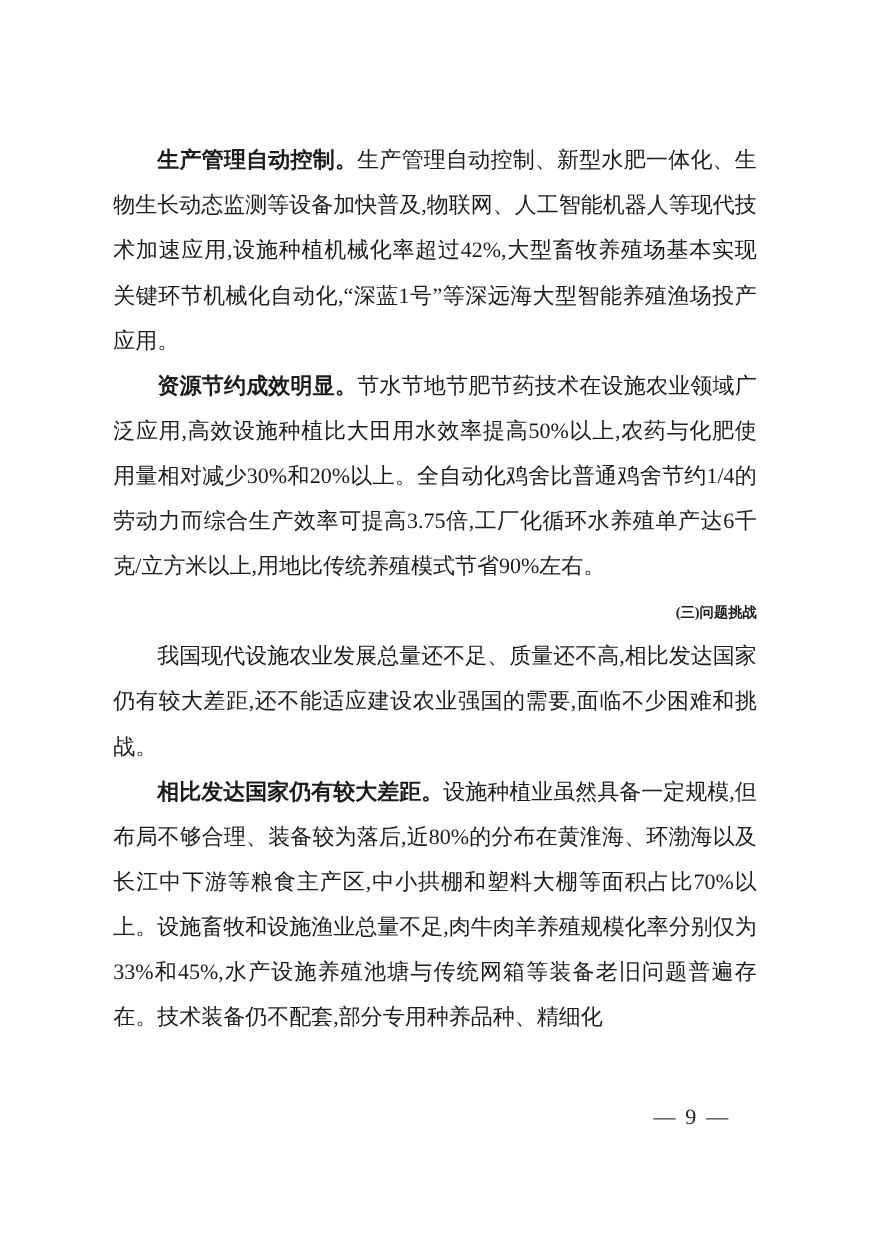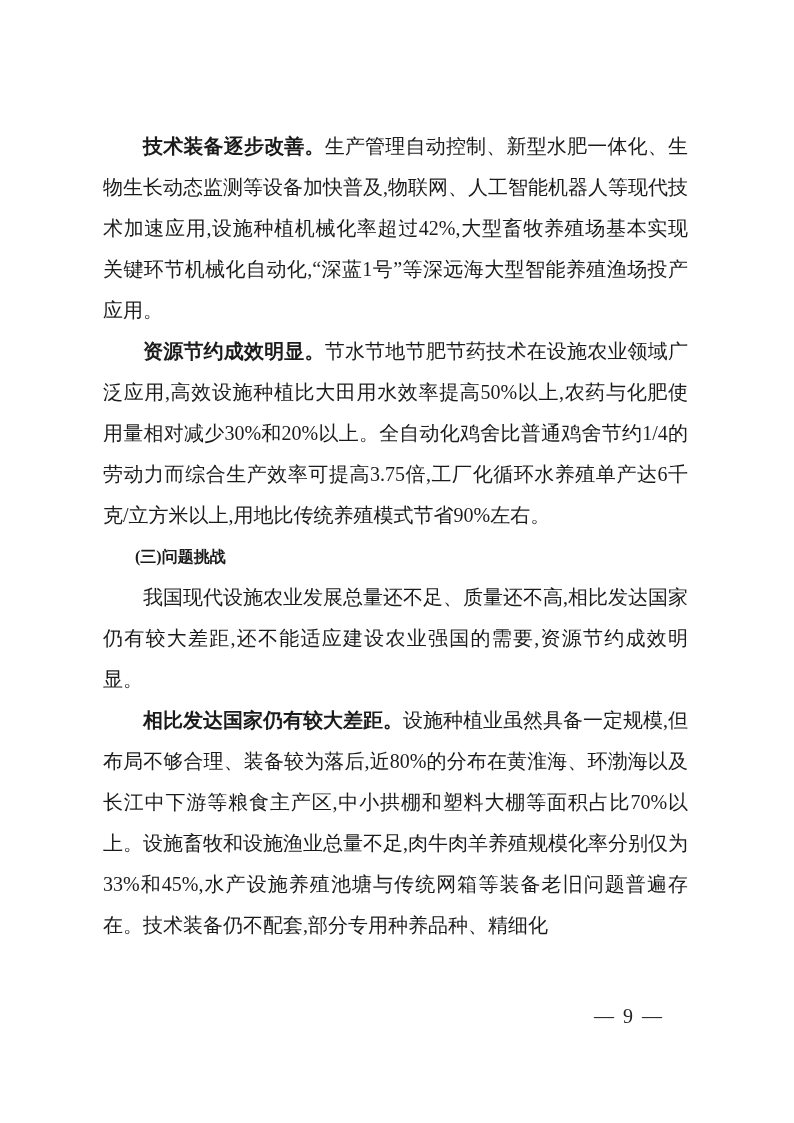--- a/index.html
+++ b/index.html
@@ -33,48 +33,49 @@
     text-align: justify;
     text-justify: inter-character;
     text-indent: 2em;
     word-break: break-all;
   }
   .para .lead {
     font-weight: bold;
   }
   .section-heading {
     margin: 0;
-    font-size: 16px;
+    font-size: 13px;
     line-height: 41px;
     font-weight: bold;
     text-indent: 2em;
+    text-align: right;
   }
   .page-number {
     position: absolute;
     top: 1004px;
     right: 130px;
     font-size: 20px;
     line-height: 24px;
     color: #222222;
     letter-spacing: 2px;
     white-space: pre;
   }
 </style>
 </head>
 <body>
 
 <div class="page">
   <div class="content">
 
-    <p class="para"><span class="lead">技术装备逐步改善。</span><span>生产管理自动控制、新型水肥一体化、生物生长动态监测等设备加快普及,物联网、人工智能机器人等现代技术加速应用,设施种植机械化率超过42%,大型畜牧养殖场基本实现关键环节机械化自动化,“深蓝1号”等深远海大型智能养殖渔场投产应用。</span></p>
+    <p class="para"><span class="lead">生产管理自动控制。</span><span>生产管理自动控制、新型水肥一体化、生物生长动态监测等设备加快普及,物联网、人工智能机器人等现代技术加速应用,设施种植机械化率超过42%,大型畜牧养殖场基本实现关键环节机械化自动化,“深蓝1号”等深远海大型智能养殖渔场投产应用。</span></p>
 
     <p class="para"><span class="lead">资源节约成效明显。</span><span>节水节地节肥节药技术在设施农业领域广泛应用,高效设施种植比大田用水效率提高50%以上,农药与化肥使用量相对减少30%和20%以上。全自动化鸡舍比普通鸡舍节约1/4的劳动力而综合生产效率可提高3.75倍,工厂化循环水养殖单产达6千克/立方米以上,用地比传统养殖模式节省90%左右。</span></p>
 
     <h3 class="section-heading">(三)问题挑战</h3>
 
-    <p class="para">我国现代设施农业发展总量还不足、质量还不高,相比发达国家仍有较大差距,还不能适应建设农业强国的需要,资源节约成效明显。</p>
+    <p class="para">我国现代设施农业发展总量还不足、质量还不高,相比发达国家仍有较大差距,还不能适应建设农业强国的需要,面临不少困难和挑战。</p>
 
     <p class="para"><span class="lead">相比发达国家仍有较大差距。</span><span>设施种植业虽然具备一定规模,但布局不够合理、装备较为落后,近80%的分布在黄淮海、环渤海以及长江中下游等粮食主产区,中小拱棚和塑料大棚等面积占比70%以上。设施畜牧和设施渔业总量不足,肉牛肉羊养殖规模化率分别仅为33%和45%,水产设施养殖池塘与传统网箱等装备老旧问题普遍存在。技术装备仍不配套,部分专用种养品种、精细化</span></p>
 
   </div>
 
   <div class="page-number">— 9 —</div>
 </div>
 
 </body></html>

